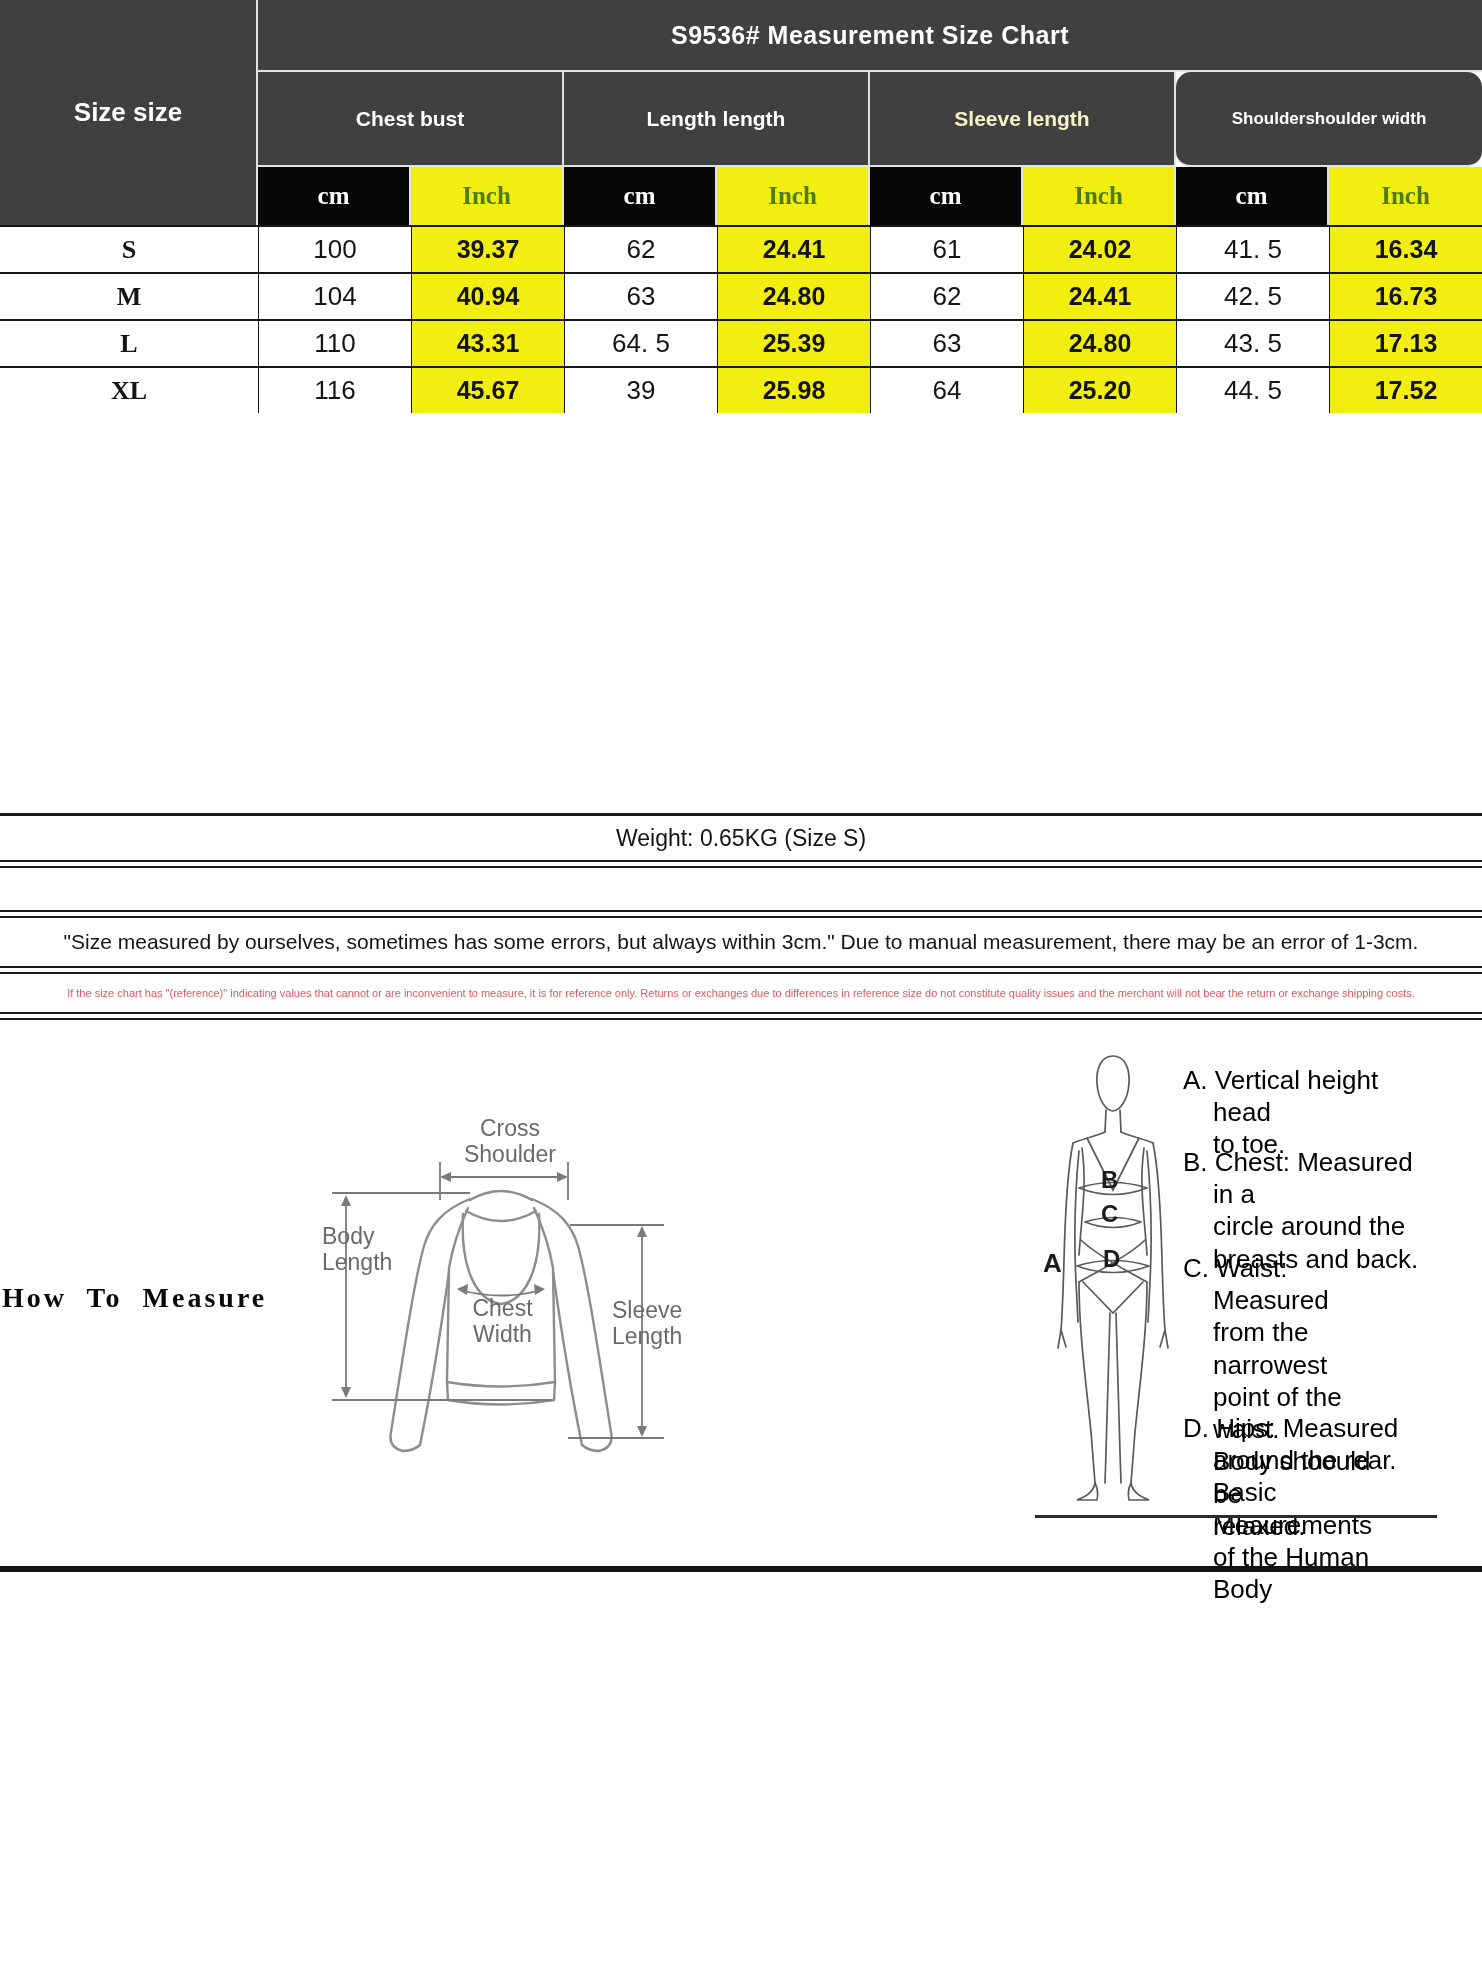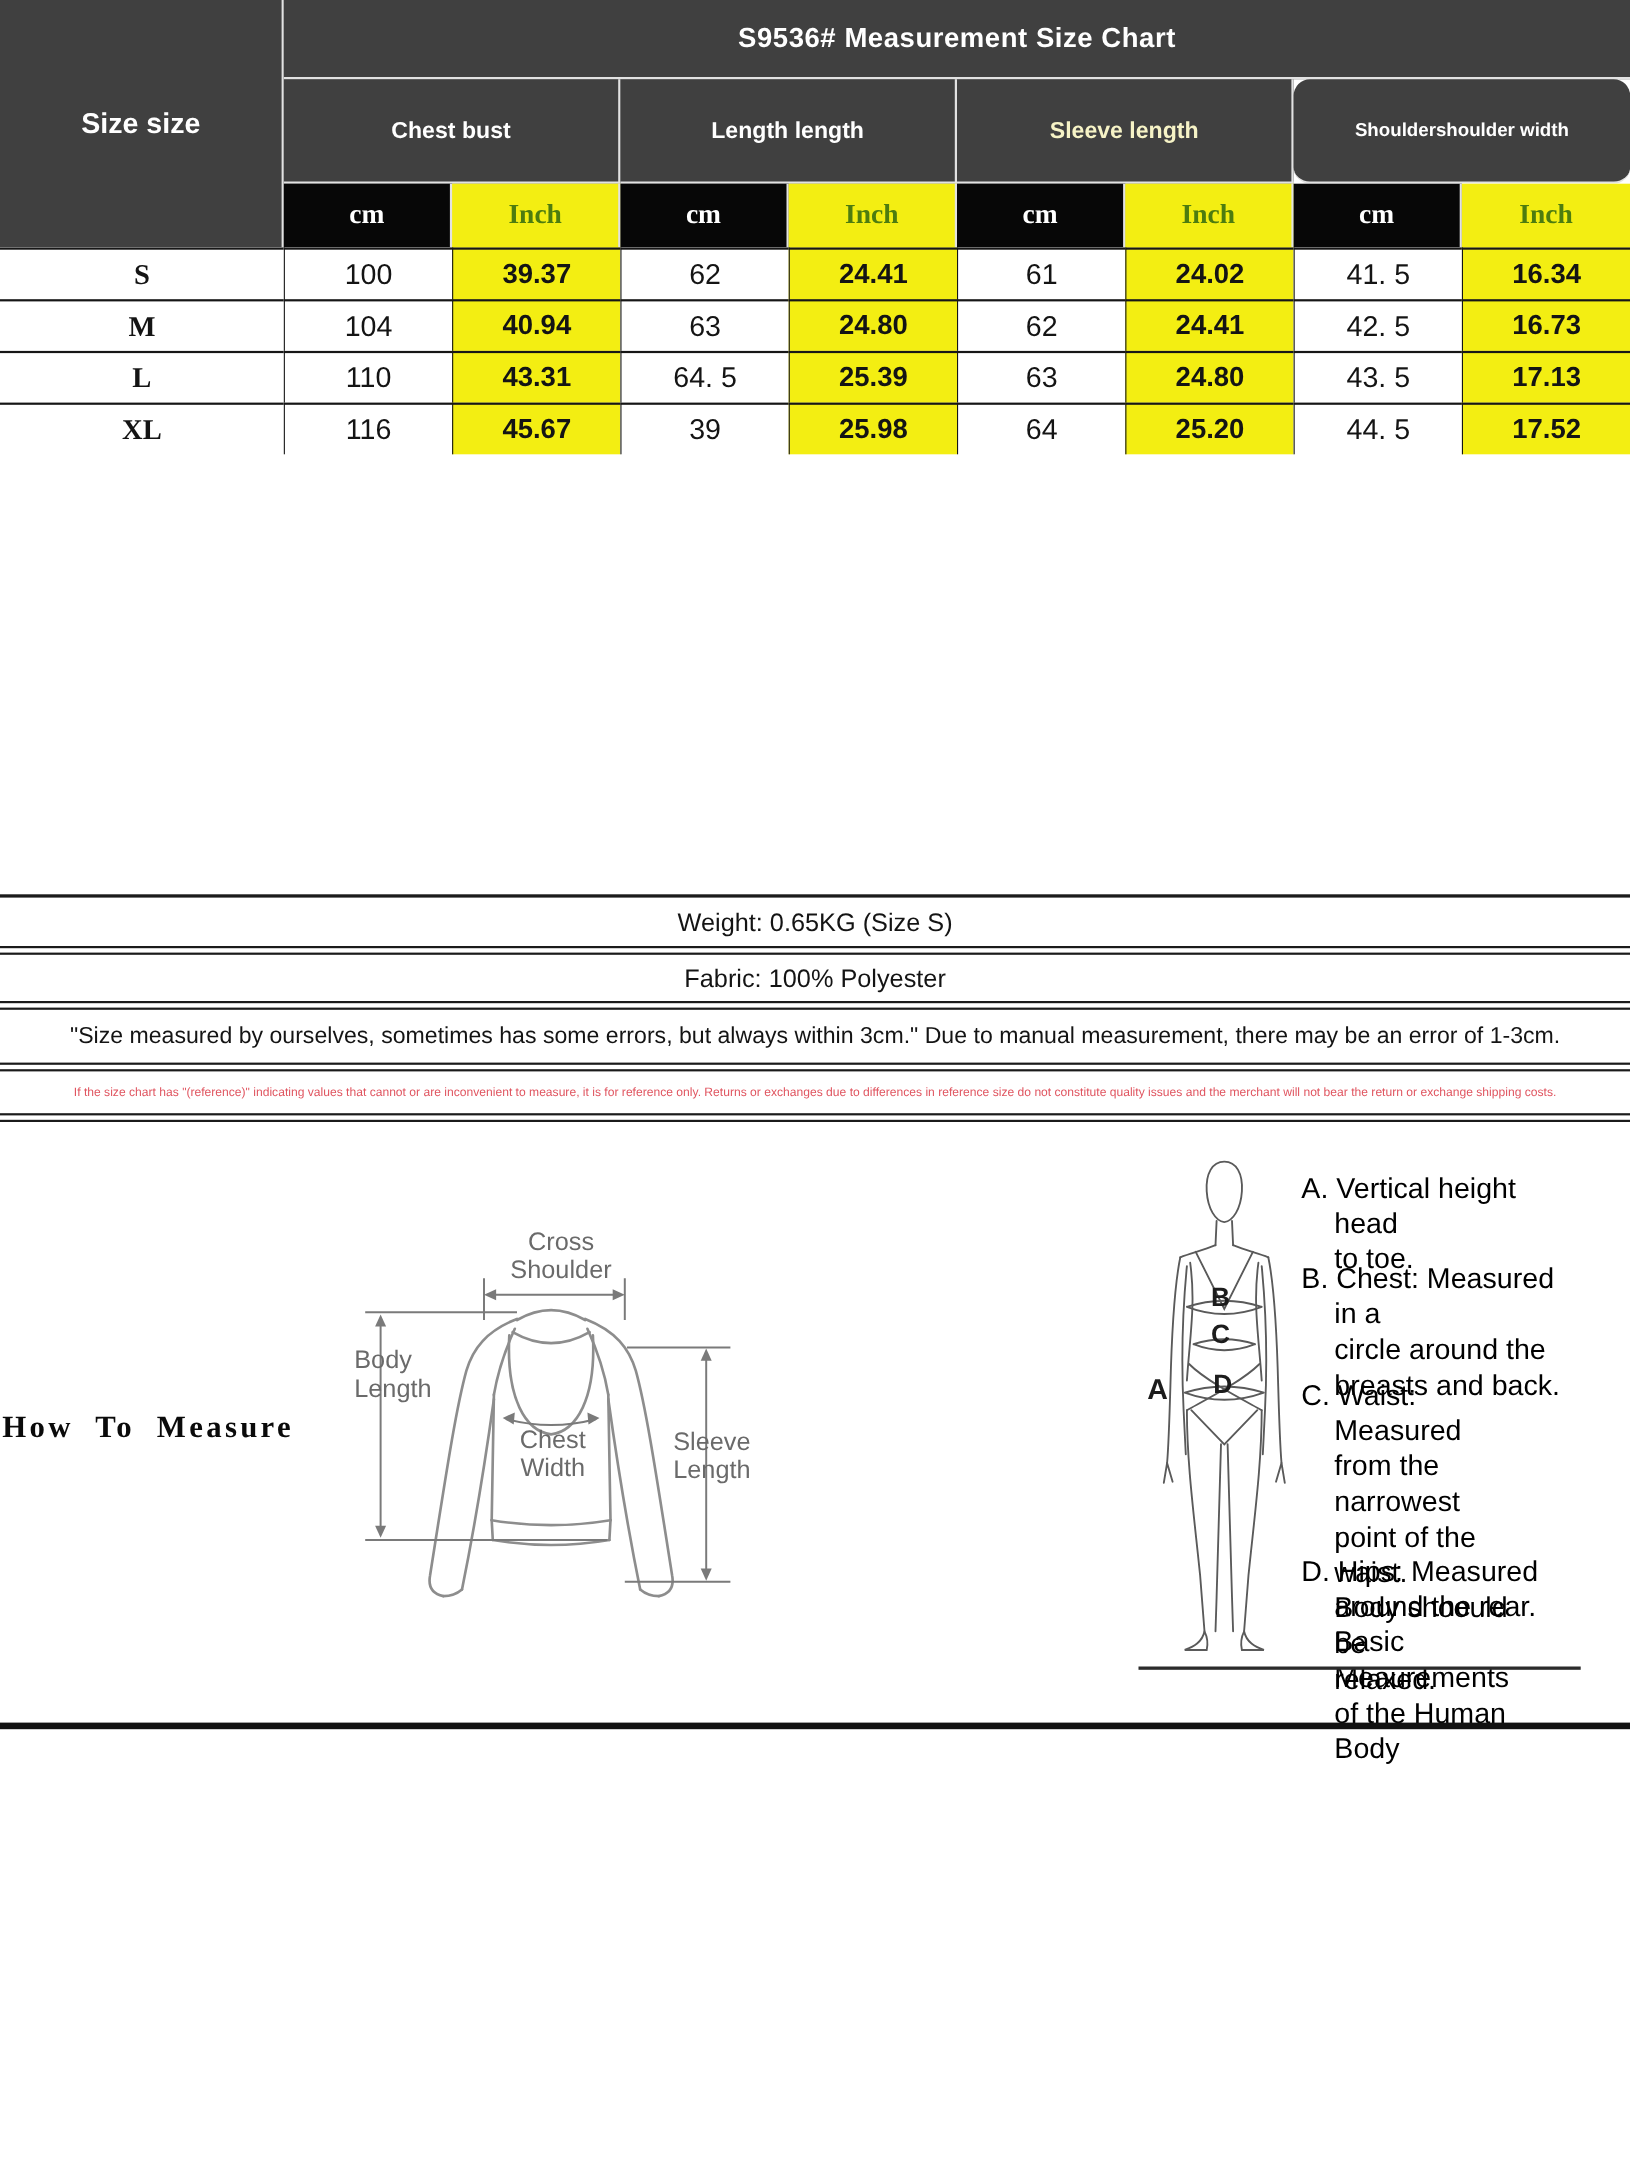--- a/index.html
+++ b/index.html
@@ -147,21 +147,20 @@
     <div class="cell vcell yel">25.98</div>
     <div class="cell vcell">64</div>
     <div class="cell vcell yel">25.20</div>
     <div class="cell vcell">44. 5</div>
     <div class="cell vcell yel">17.52</div>
   </div>
 
   <div class="hline3" style="top:813px"></div>
   <div class="info-row info-weight">Weight: 0.65KG (Size S)</div>
   <div class="hline-dbl" style="top:860px"></div>
-  <div class="info-row info-fabric">Fabric: 100% Polyester</div>
   <div class="hline-dbl" style="top:910px"></div>
   <div class="info-row info-quote">"Size measured by ourselves, sometimes has some errors, but always within 3cm." Due to manual measurement, there may be an error of 1-3cm.</div>
   <div class="hline-dbl" style="top:966px"></div>
   <div class="info-row info-ref">If the size chart has "(reference)" indicating values that cannot or are inconvenient to measure, it is for reference only. Returns or exchanges due to differences in reference size do not constitute quality issues and the merchant will not bear the return or exchange shipping costs.</div>
   <div class="hline-dbl" style="top:1012px"></div>
 
   <div class="figure-section">
 
     <div class="htm-heading">How To Measure</div>
 

